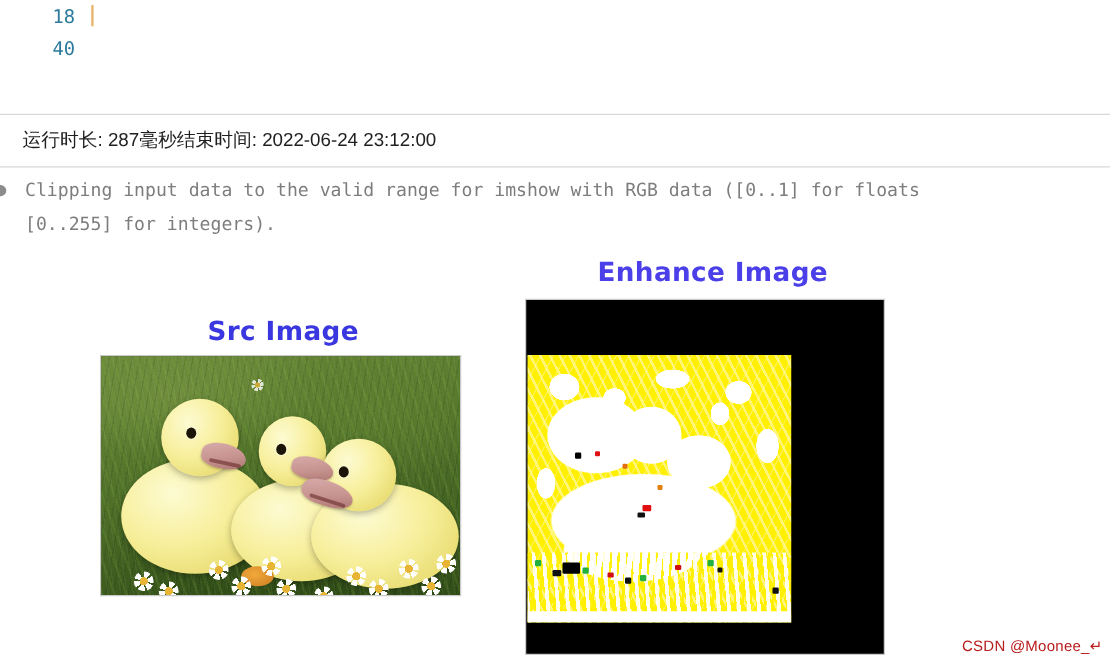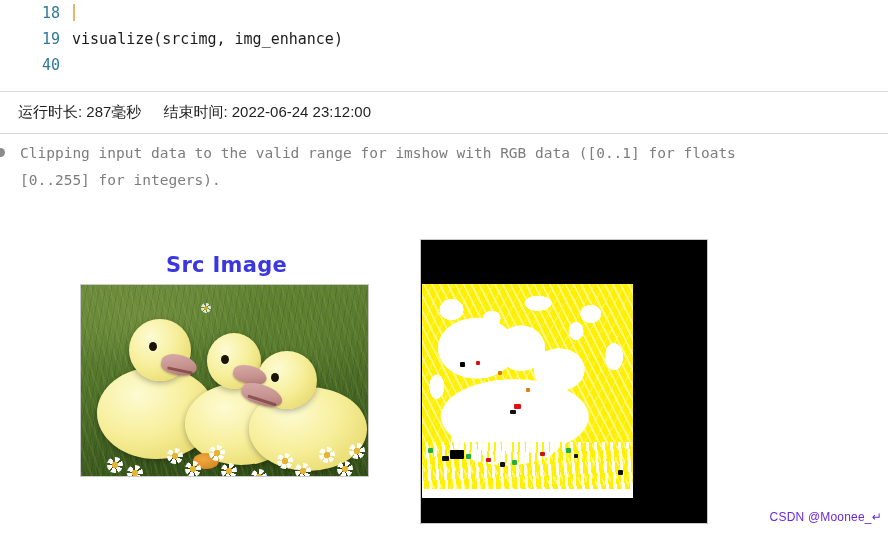--- a/index.html
+++ b/index.html
@@ -77,21 +77,21 @@
     width: 888px;
     height: 41px;
     background: #ffffff;
     display: flex;
     align-items: center;
     padding-left: 18px;
     box-sizing: border-box;
     font-size: 15px;
     color: #1f1f1f;
   }
-  .status-duration { margin-right: 22px; }
+  .status-duration { }
 
   
   .warning {
     position: absolute;
     left: 0;
     top: 140px;
     width: 900px;
     font-family: "DejaVu Sans Mono", monospace;
     font-size: 14.5px;
     line-height: 27px;
@@ -288,39 +288,35 @@
     background: #ffffff;
   }
   .spk { position: absolute; border-radius: 1px; }
 
   
   .watermark {
     position: absolute;
     right: 6px;
     bottom: 12px;
     font-size: 12px;
-    color: #6d28d9;
+    color: #b91c1c;
     white-space: nowrap;
     letter-spacing: 0.2px;
   }
 </style>
 </head>
 <body>
 
 <div class="code-block">
 
   <div class="code-row">
     <div class="gutter">18</div>
     <div class="code-text"><span class="caret"></span></div>
   </div>
 
-  <div class="code-row">
-    <div class="gutter">19</div>
-    <div class="code-text"><span>visualize(srcimg, img_enhance)</span></div>
-  </div>
 
   <div class="code-row">
     <div class="gutter">40</div>
     <div class="code-text"></div>
   </div>
 
 </div>
 
 <div class="divider top"></div>
 
@@ -373,20 +369,21 @@
     <div class="daisy" style="left:46px;  top:180px;"></div>
     <div class="daisy" style="left:196px; top:168px;"></div>
     <div class="daisy" style="left:214px; top:178px;"></div>
     <div class="daisy" style="left:238px; top:162px;"></div>
     <div class="daisy" style="left:256px; top:176px;"></div>
     <div class="daisy" style="left:268px; top:158px;"></div>
     <div class="daisy" style="left:170px; top:184px;"></div>
     <div class="daisy" style="left:120px; top:18px; width:10px; height:10px; opacity:0.8;"></div>
   </div>
 
+  <div class="panel-title title-enh">Enhance Image</div>
 
   <div class="enh-canvas">
     <div class="enh-inner">
       <div class="enh-noise"></div>
       <div class="enh-white-blobs"></div>
       <div class="enh-bottom-band"></div>
       <div class="enh-white-strip"></div>
 
       <div class="spk" style="left:38px; top:78px; width:5px; height:5px; background:#000;"></div>
       <div class="spk" style="left:54px; top:77px; width:4px; height:4px; background:#e01010;"></div>

